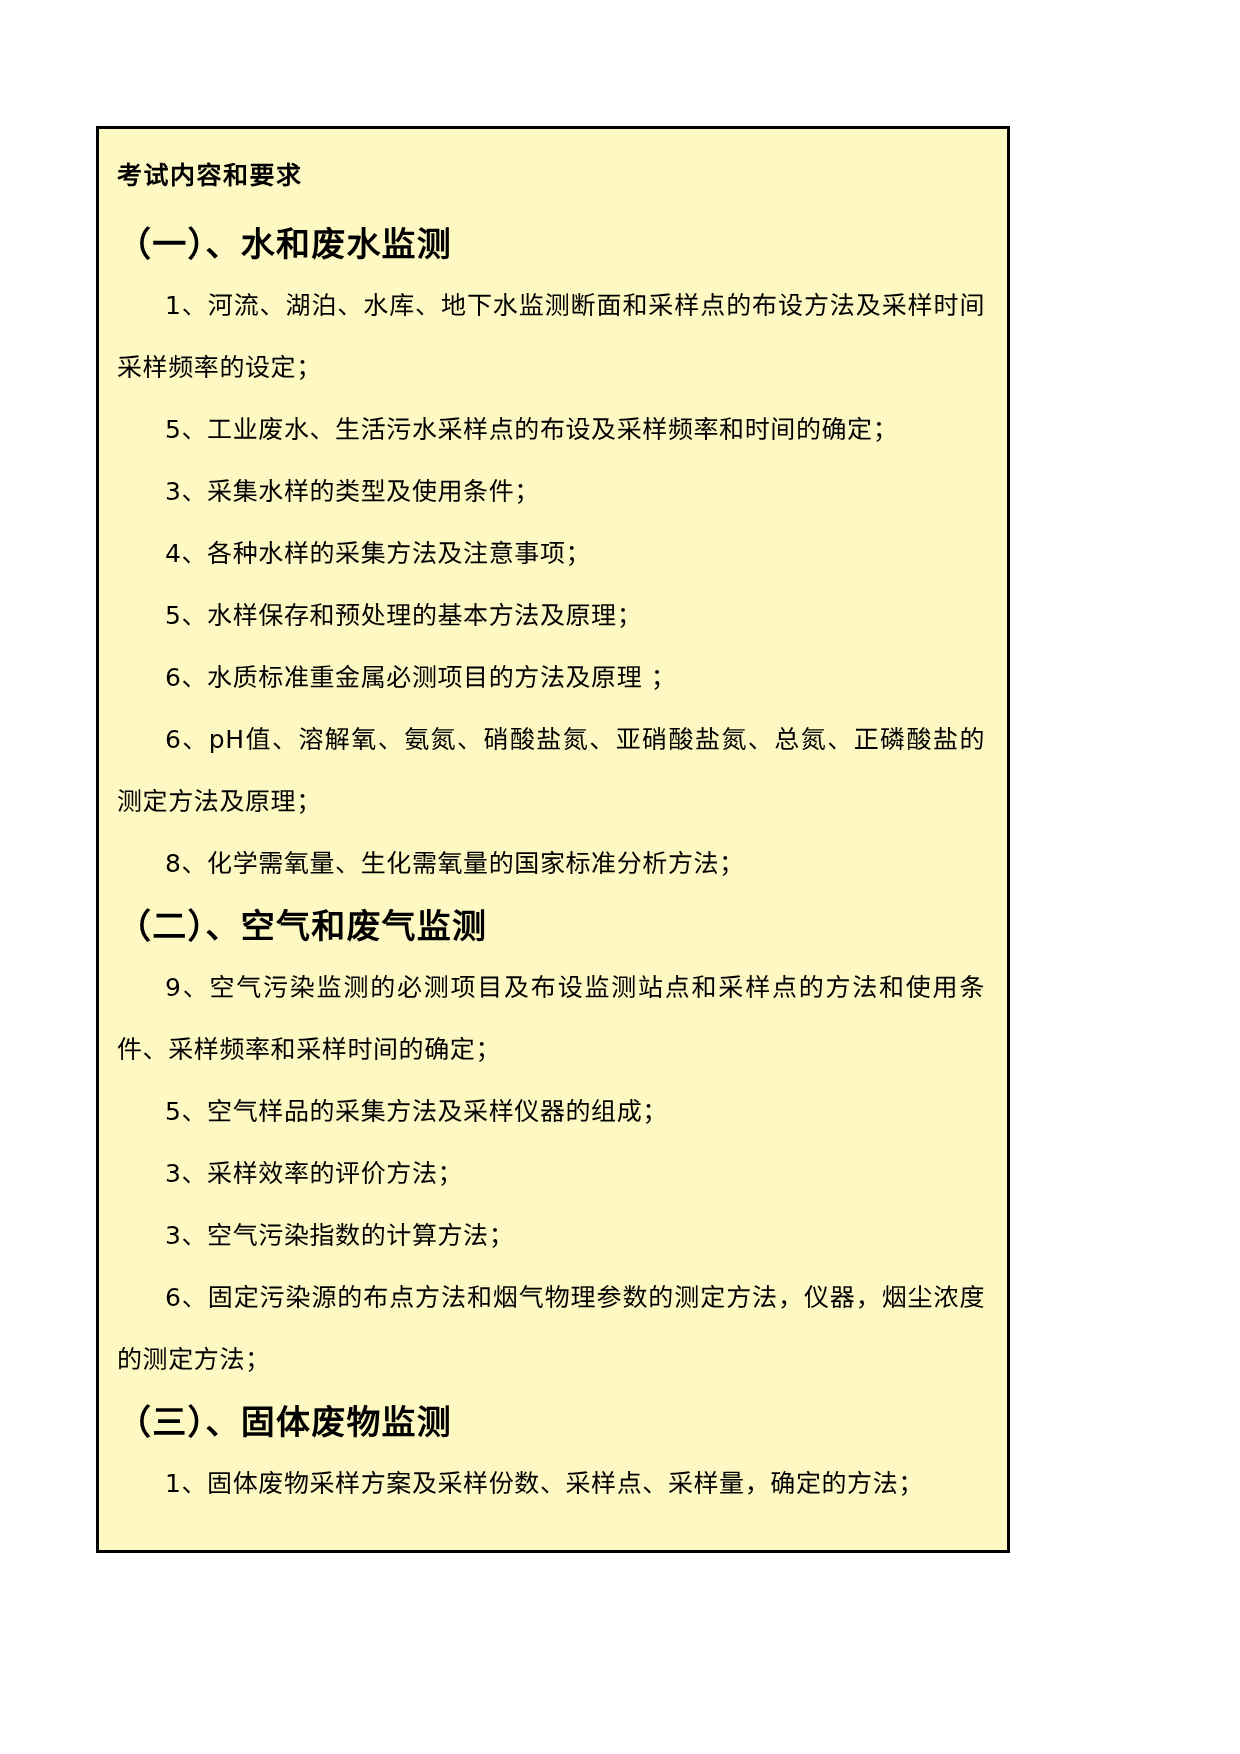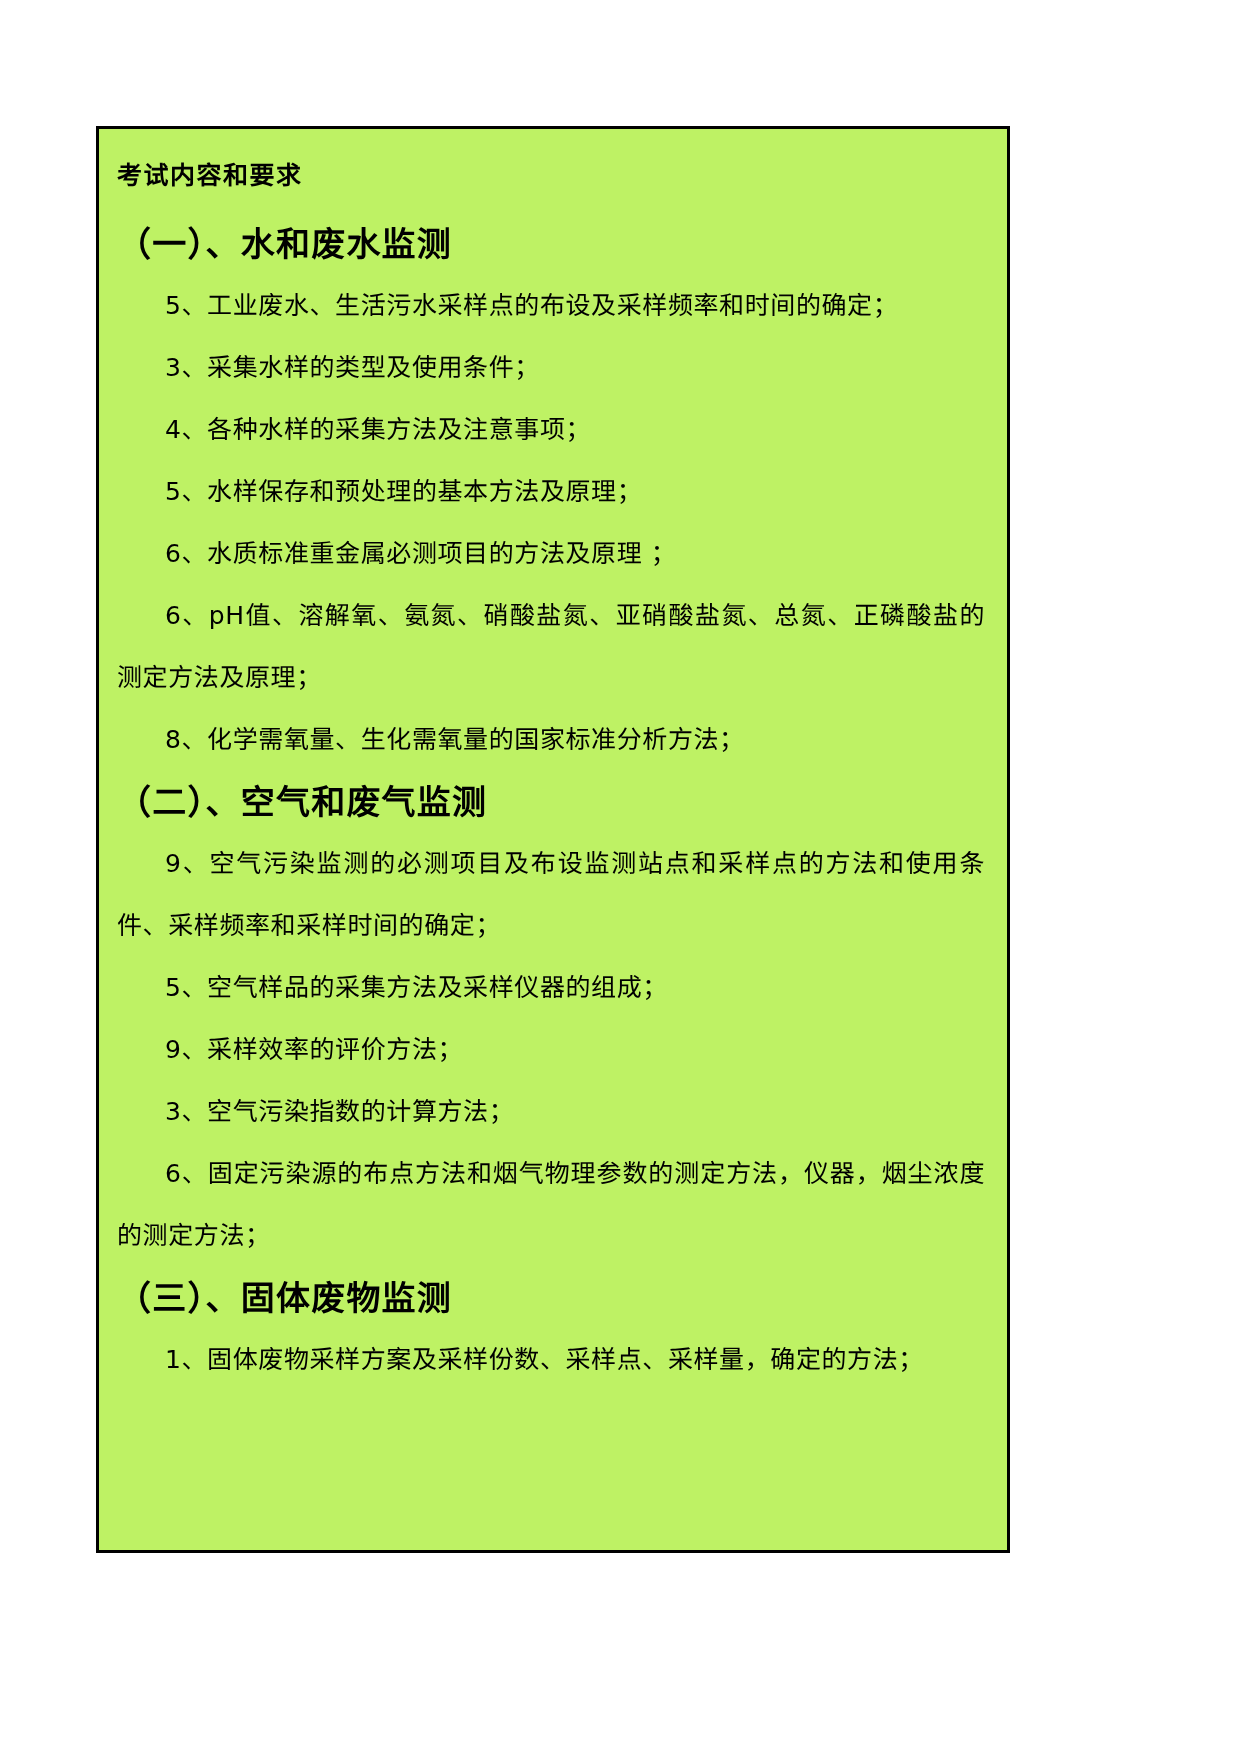--- a/index.html
+++ b/index.html
@@ -26,21 +26,21 @@
 
   
   .doc-frame {
     position: absolute;
     left: 96px;
     top: 126px;
     width: 914px;
     height: 1427px;
     border: 3px solid #000000;
     box-sizing: border-box;
-    background: #bef264;
+    background: #fef9c3;
     overflow: hidden;
   }
 
   .doc-body {
     padding: 22px 18px 0 14px;
     box-sizing: border-box;
   }
 
   .title {
     font-weight: bold;
@@ -79,32 +79,33 @@
 </head>
 <body>
 
 <div class="page">
   <div class="doc-frame">
     <div class="doc-body">
 
       <div class="title">考试内容和要求</div>
 
       <div class="section-heading">（一）、水和废水监测</div>
+      <p class="item wrap">1、河流、湖泊、水库、地下水监测断面和采样点的布设方法及采样时间采样频率的设定；</p>
       <p class="item">5、工业废水、生活污水采样点的布设及采样频率和时间的确定；</p>
       <p class="item">3、采集水样的类型及使用条件；</p>
       <p class="item">4、各种水样的采集方法及注意事项；</p>
       <p class="item">5、水样保存和预处理的基本方法及原理；</p>
       <p class="item">6、水质标准重金属必测项目的方法及原理 ；</p>
       <p class="item">6、pH值、溶解氧、氨氮、硝酸盐氮、亚硝酸盐氮、总氮、正磷酸盐的测定方法及原理；</p>
       <p class="item">8、化学需氧量、生化需氧量的国家标准分析方法；</p>
 
       <div class="section-heading">（二）、空气和废气监测</div>
       <p class="item wrap">9、空气污染监测的必测项目及布设监测站点和采样点的方法和使用条件、采样频率和采样时间的确定；</p>
       <p class="item">5、空气样品的采集方法及采样仪器的组成；</p>
-      <p class="item">9、采样效率的评价方法；</p>
+      <p class="item">3、采样效率的评价方法；</p>
       <p class="item">3、空气污染指数的计算方法；</p>
       <p class="item">6、固定污染源的布点方法和烟气物理参数的测定方法，仪器，烟尘浓度的测定方法；</p>
 
       <div class="section-heading">（三）、固体废物监测</div>
       <p class="item">1、固体废物采样方案及采样份数、采样点、采样量，确定的方法；</p>
 
     </div>
   </div>
 </div>
 

